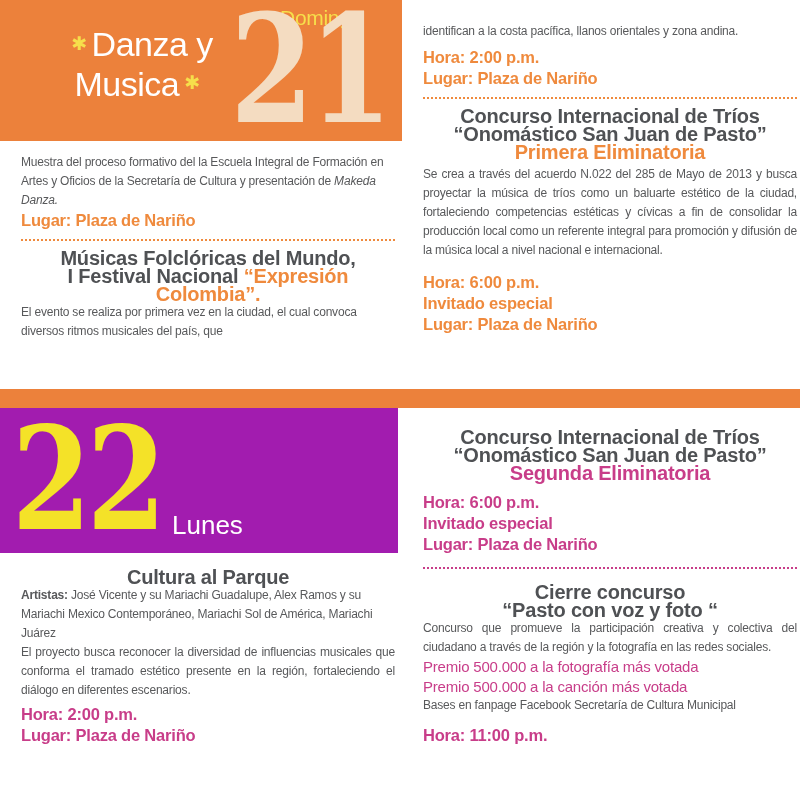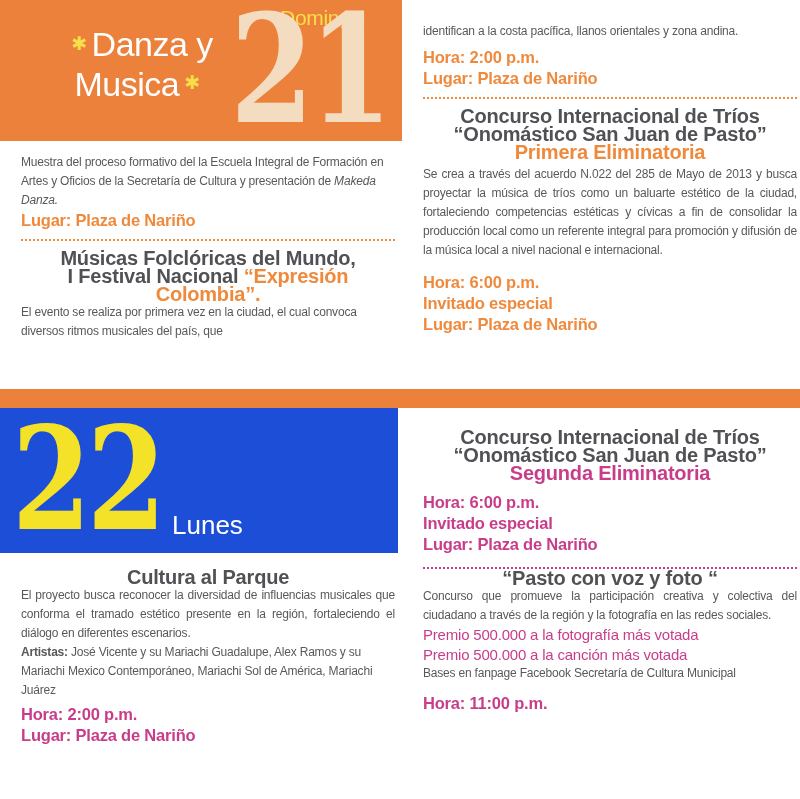--- a/index.html
+++ b/index.html
@@ -13,21 +13,21 @@
               color:#ffffff; font-size:34px; line-height:37px; letter-spacing:-0.5px; }
   .star { color:#F6DF4B; font-size:19px; vertical-align:middle; position:relative; top:-4px; }
   .dm-title .star { margin:0 5px; }
   .domingo { position:absolute; right:40px; top:6px; color:#F6DF4B; font-size:21px; letter-spacing:-0.3px; }
   .bignum { font-family:"DejaVu Serif", serif; font-weight:bold; line-height:1; }
   .num21 { position:absolute; right:14px; top:-6px; font-size:150px; color:#F4DCC1;
            letter-spacing:-6px; transform:scaleX(0.8); transform-origin:right top; }
 
   
   .strip { position:absolute; left:0; top:389px; width:800px; height:19px; background:#EC813B; }
-  .pink-block { position:absolute; left:0; top:408px; width:398px; height:145px; background:#1d4ed8; }
+  .pink-block { position:absolute; left:0; top:408px; width:398px; height:145px; background:#a21caf; }
   .num22 { position:absolute; left:12px; top:0; font-size:142px; color:#F4E228;
            letter-spacing:-5px; transform:scaleX(0.8); transform-origin:left top; }
   .musica { position:absolute; left:208px; top:56px; color:#ffffff; font-size:30px; white-space:nowrap; }
   .musica .star { font-size:18px; margin:0 6px; }
   .lunes { position:absolute; left:172px; top:102px; color:#ffffff; font-size:26px; }
 
   
   .col { position:absolute; width:374px; }
   .col-tl { left:21px;  top:153px; }
   .col-tr { left:423px; top:22px;  }
@@ -88,34 +88,35 @@
   </div>
 
   <div class="strip"></div>
   <div class="pink-block">
     <div class="bignum num22">22</div>
     <div class="lunes">Lunes</div>
   </div>
 
   <div class="col col-bl">
     <div class="heading">Cultura al Parque</div>
+    <p class="body"><b>Artistas:</b><span> José Vicente y su Mariachi Guadalupe, Alex Ramos y su Mariachi Mexico Contemporáneo, Mariachi Sol de América, Mariachi Juárez</span></p>
     <p class="body justify">El proyecto busca reconocer la diversidad de influencias musicales que conforma el tramado estético presente en la región, fortaleciendo el diálogo en diferentes escenarios.</p>
-    <p class="body"><b>Artistas:</b><span> José Vicente y su Mariachi Guadalupe, Alex Ramos y su Mariachi Mexico Contemporáneo, Mariachi Sol de América, Mariachi Juárez</span></p>
     <div class="accent-p mt4">Hora: 2:00 p.m.</div>
     <div class="accent-p">Lugar: Plaza de  Nariño</div>
   </div>
 
   <div class="col col-br">
     <div class="heading">Concurso Internacional de Tríos</div>
     <div class="heading">“Onomástico San Juan de Pasto”</div>
     <div class="heading p-inline">Segunda Eliminatoria</div>
     <div class="accent-p mt10">Hora: 6:00 p.m.</div>
     <div class="accent-p">Invitado especial</div>
     <div class="accent-p">Lugar: Plaza de  Nariño</div>
     <div class="divider-p mt12"></div>
+    <div class="heading mt14">Cierre concurso</div>
     <div class="heading">“Pasto con voz y foto “</div>
     <p class="body justify">Concurso que promueve la participación creativa y colectiva del ciudadano a través de la región y la fotografía en las redes sociales.</p>
     <div class="accent-p-reg">Premio 500.000 a la fotografía más votada</div>
     <div class="accent-p-reg">Premio 500.000 a la canción más votada</div>
     <p class="body">Bases en fanpage Facebook Secretaría de Cultura Municipal</p>
     <div class="accent-p mt10">Hora: 11:00 p.m.</div>
   </div>
 
 </div>
 

